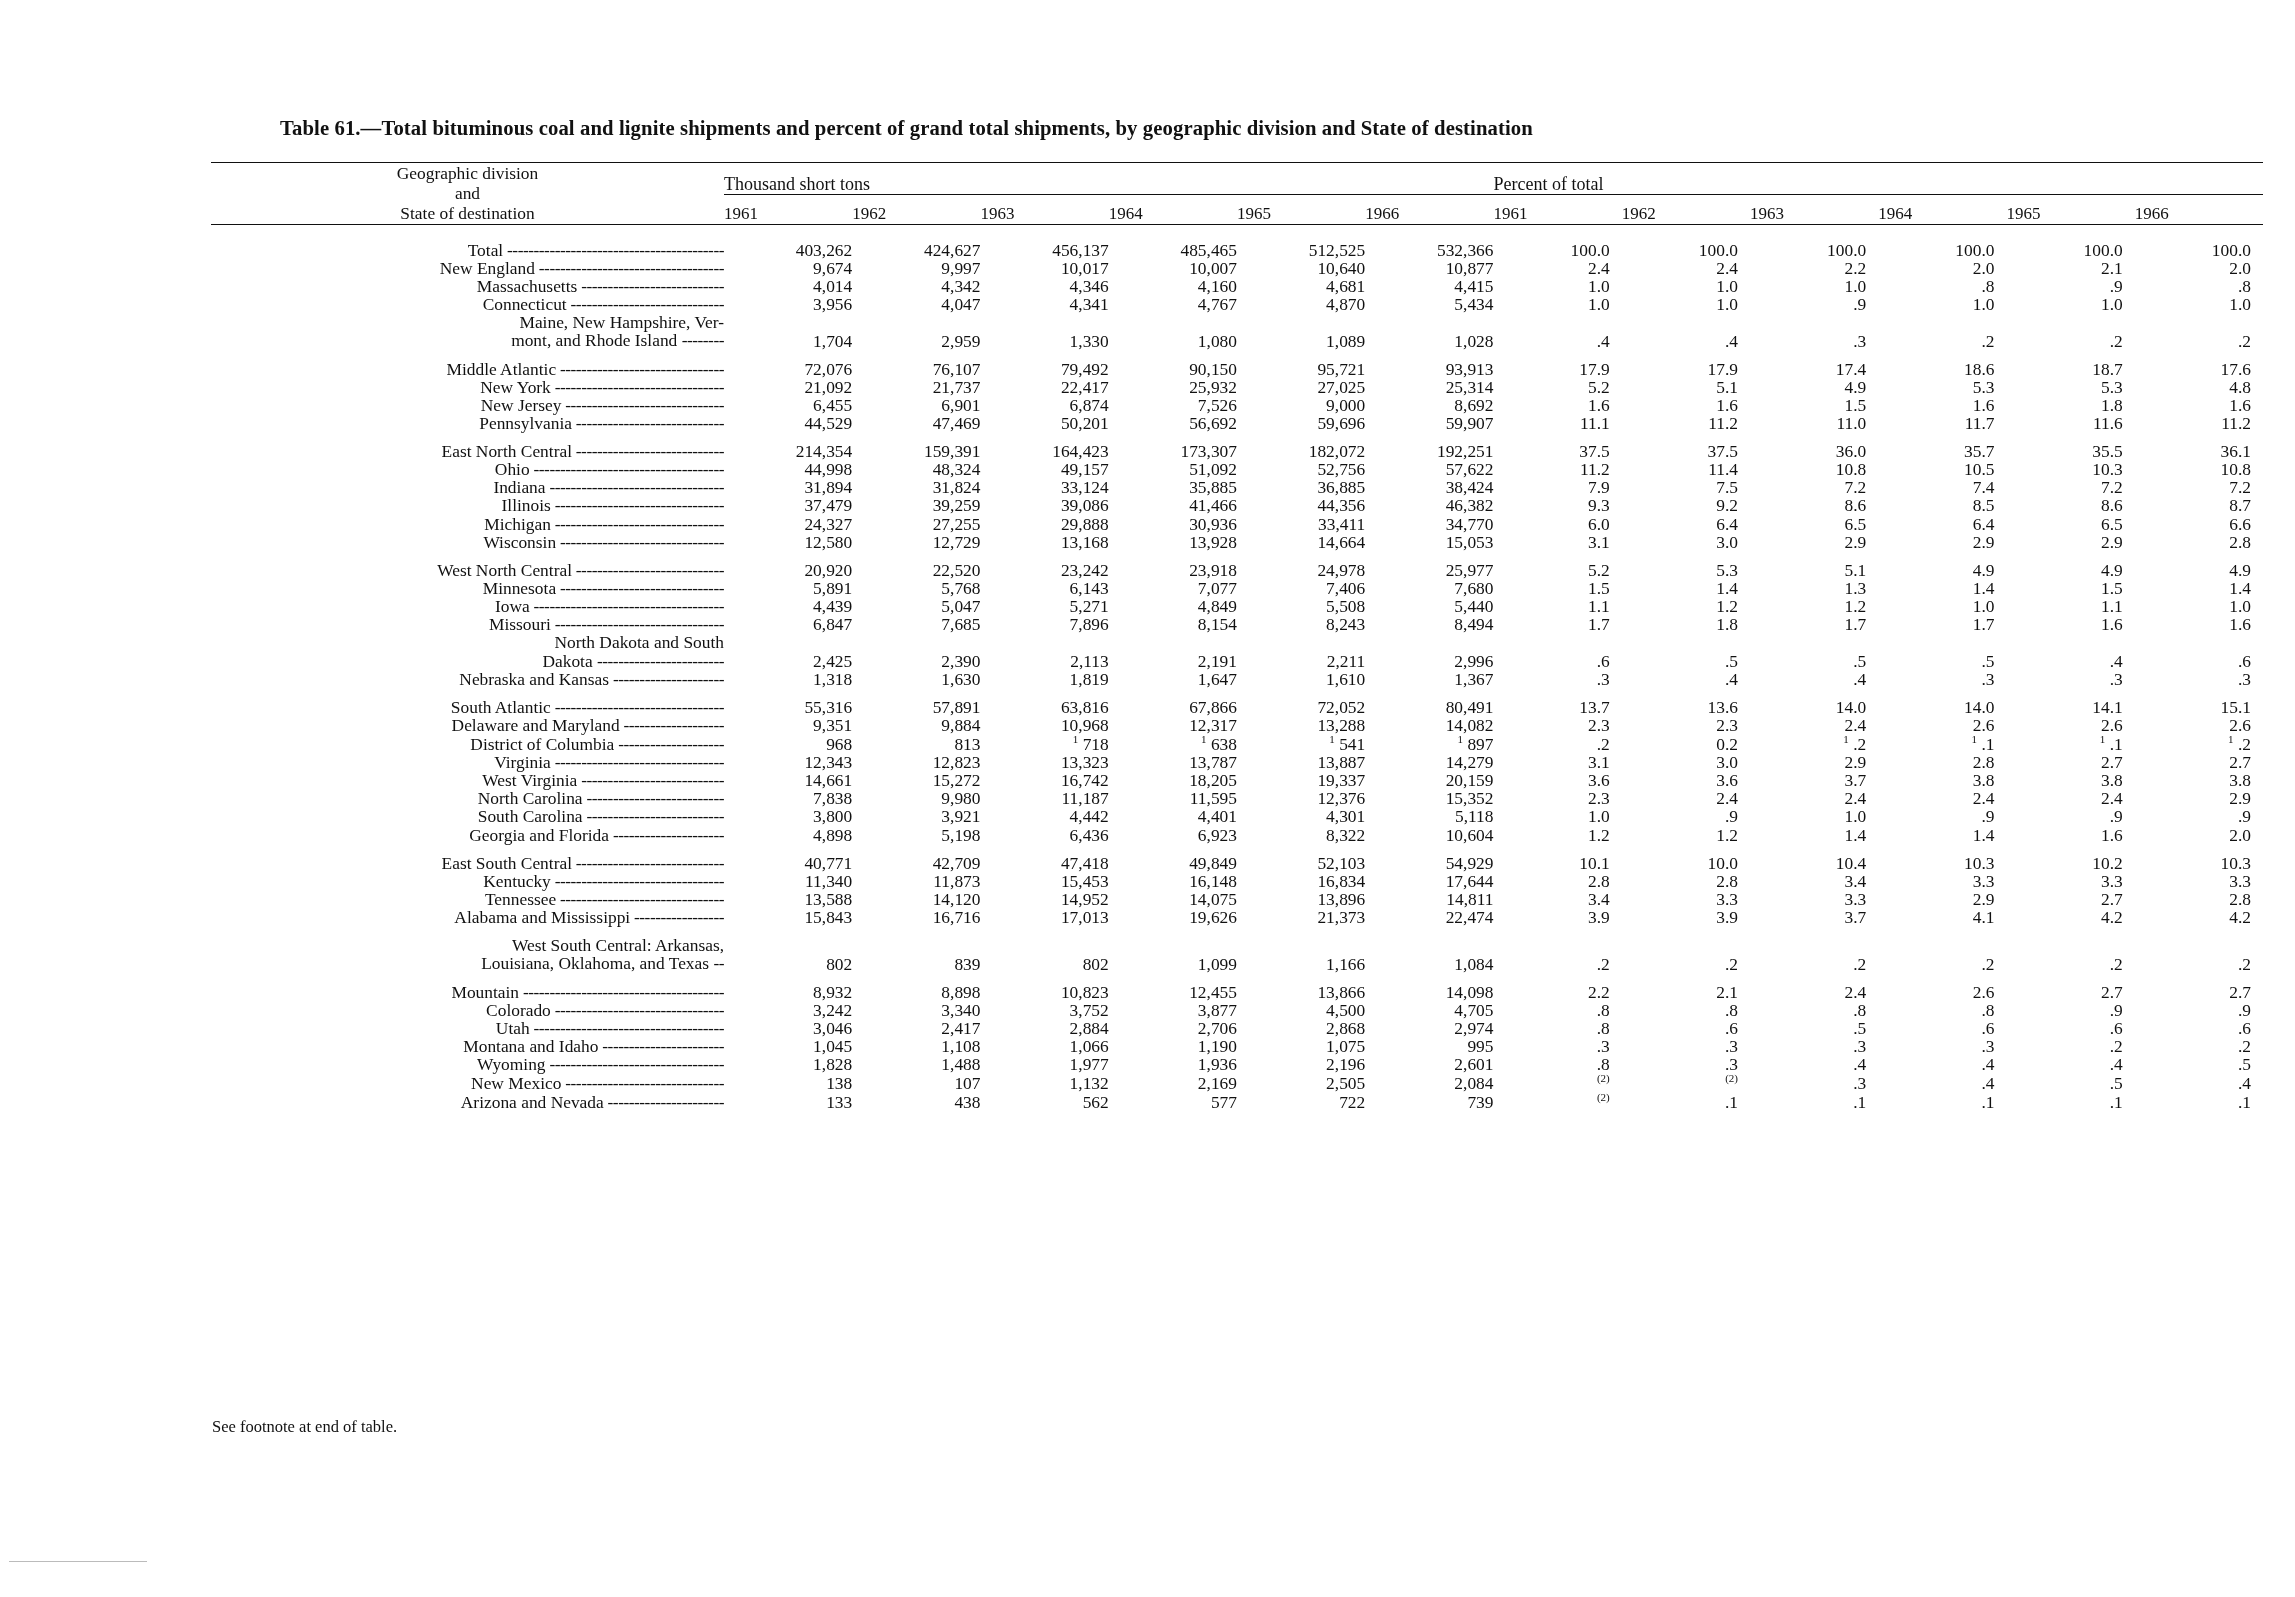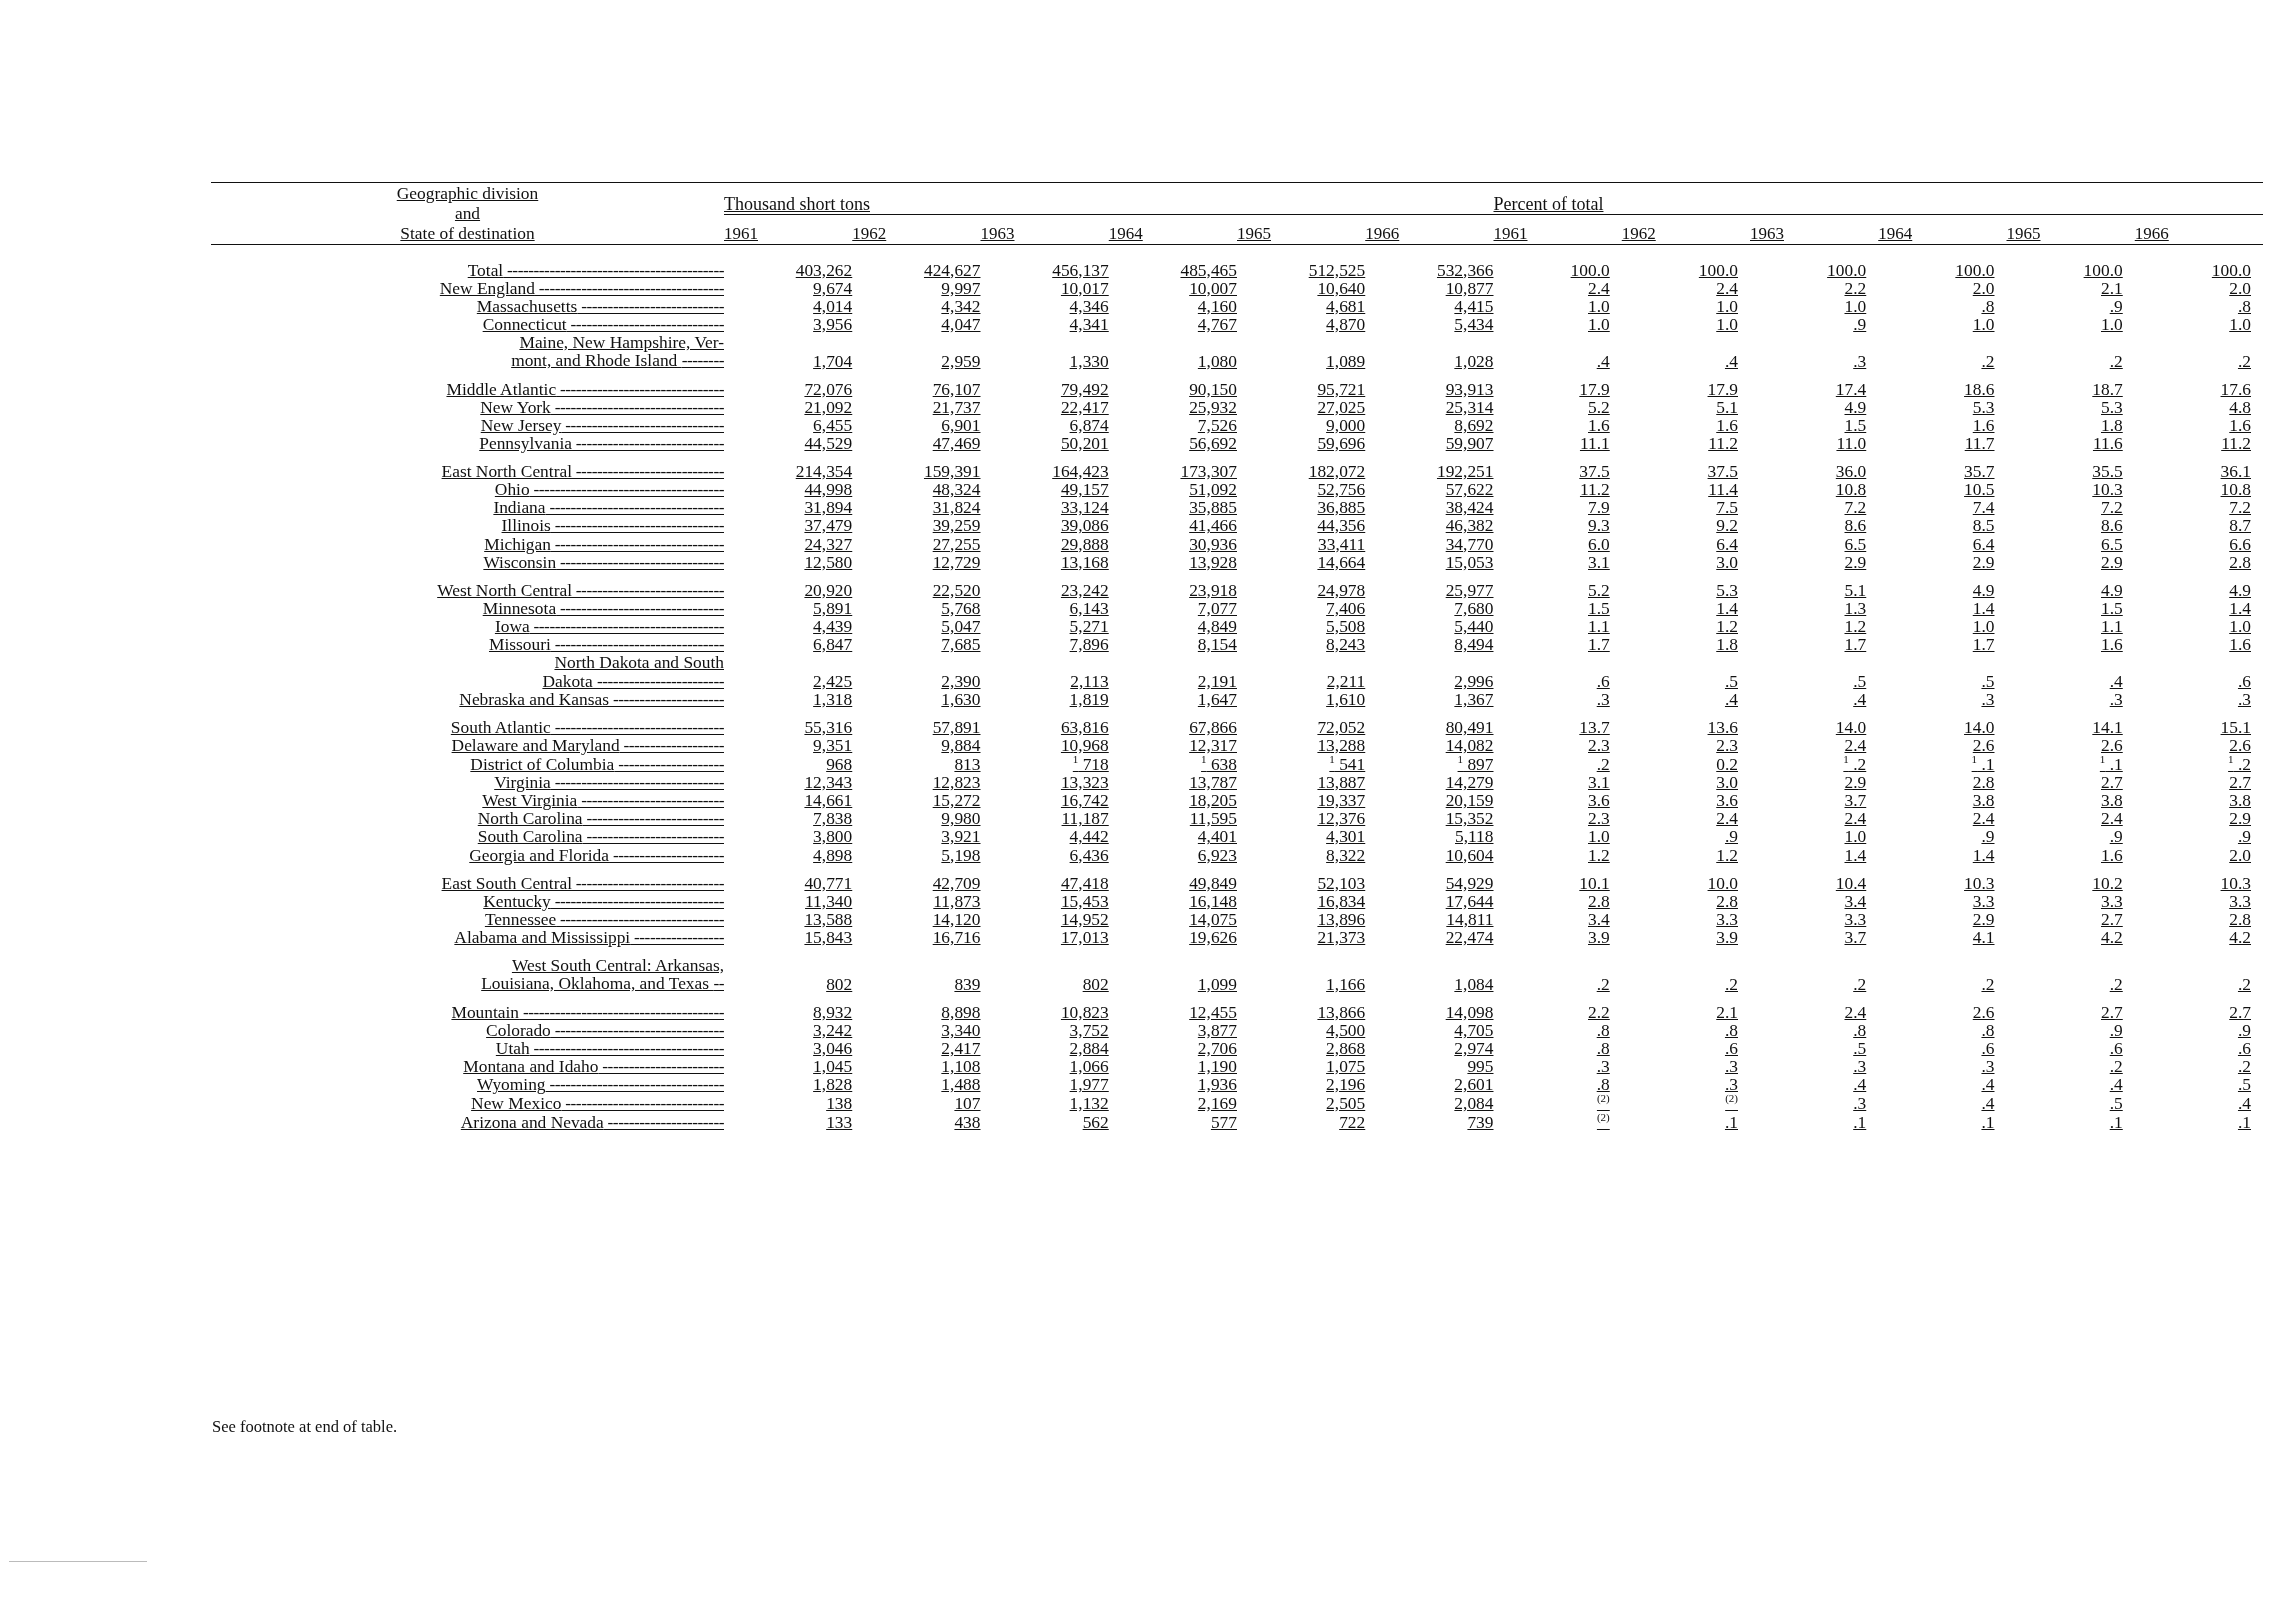--- a/index.html
+++ b/index.html
@@ -27,23 +27,22 @@
     top: 117px;
     width: 1974px;
     font-size: 20.7px;
     font-weight: bold;
     letter-spacing: 0.1px;
     white-space: nowrap;
   }
   .table-wrap {
     position: absolute;
     left: 211px;
-    top: 182px;
+    top: 162px;
     width: 2052px;
-    text-decoration: underline;
   }
   table.main {
     border-collapse: collapse;
     width: 2052px;
     font-size: 17px;
     line-height: 1.04;
   }
   table.main td, table.main th {
     padding: 0;
     vertical-align: bottom;
@@ -107,20 +106,21 @@
     top: 1561px;
     width: 138px;
     border-top: 0.9px solid #bbb;
   }
 </style>
 </head>
 <body>
 
 <div class="page">
 
+  <div class="title">Table 61.—Total bituminous coal and lignite shipments and percent of grand total shipments, by geographic division and State of destination</div>
 
   <div class="table-wrap">
     <table class="main">
       <colgroup>
         <col style="width:500px">
         <col style="width:125px">
           <col style="width:125px">
           <col style="width:125px">
         <col style="width:125px">
           <col style="width:125px">

